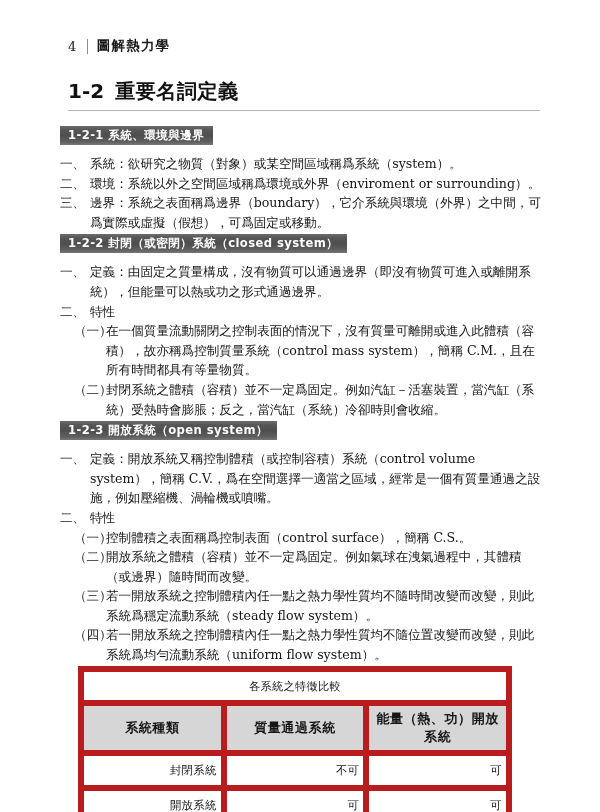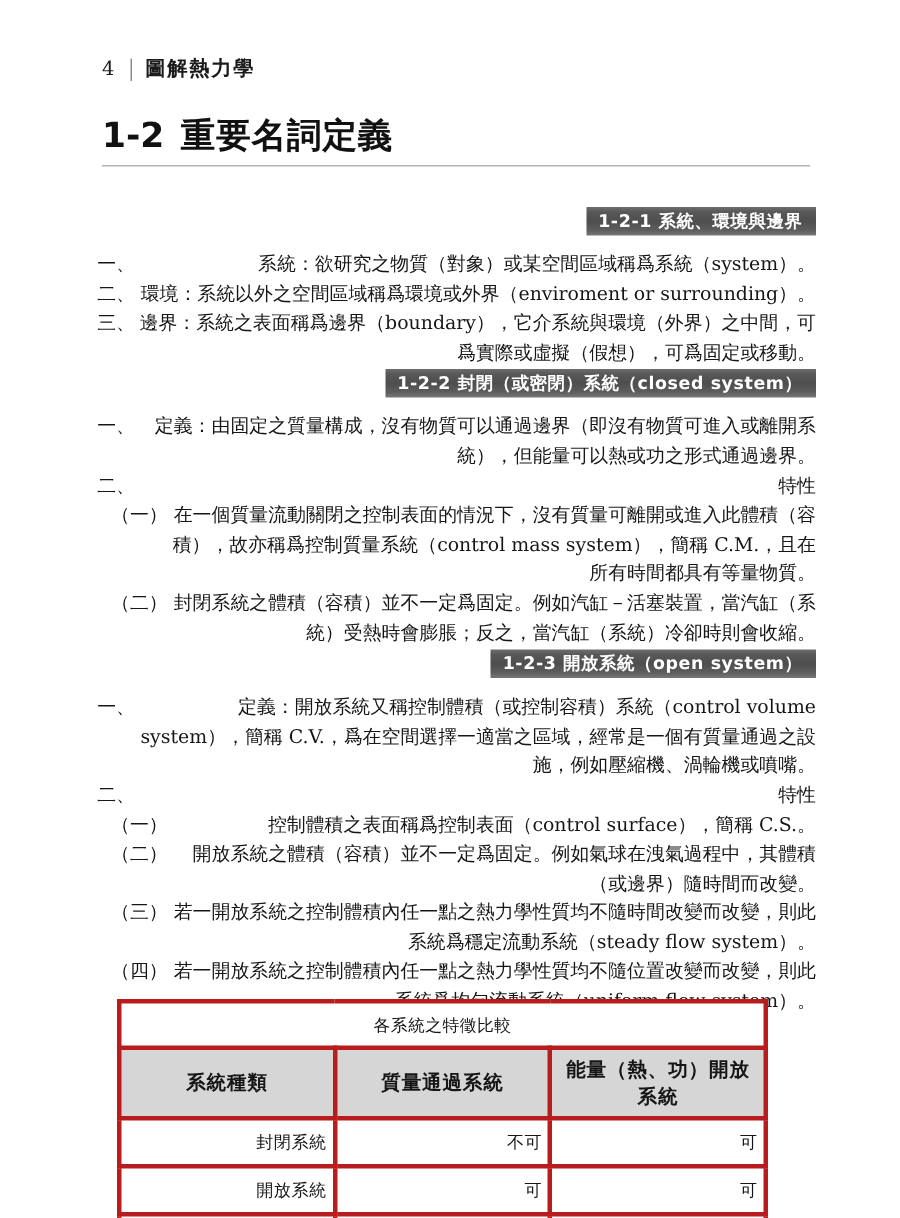--- a/index.html
+++ b/index.html
@@ -54,21 +54,21 @@
   }
 
   
   .sec-title-wrap {
     position: absolute;
     left: 68px;
     top: 76px;
     width: 472px;
   }
   .sec-title {
-    font-size: 23px;
+    font-size: 20px;
     font-weight: 700;
     color: #111111;
     letter-spacing: 0.6px;
     line-height: 30px;
     white-space: nowrap;
   }
   .sec-title .num {
     letter-spacing: 0px;
     margin-right: 11px;
   }
@@ -76,23 +76,22 @@
     margin-top: 4px;
     height: 1px;
     width: 472px;
     background: #b4b4b4;
   }
 
   
   .content {
     position: absolute;
     left: 60px;
-    top: 136px;
+    top: 124px;
     width: 484px;
-    text-align: right;
   }
 
   
   .subhead {
     display: inline-block;
     color: #ffffff;
     font-size: 11.6px;
     font-weight: 700;
     letter-spacing: 0.4px;
     line-height: 19px;
@@ -135,21 +134,21 @@
     top: 666px;
     width: 434px;
   }
   table.cmp {
     border-collapse: collapse;
     width: 434px;
     table-layout: fixed;
     font-family: "DejaVu Serif", "Liberation Serif", serif;
   }
   table.cmp td {
-    border: 3px solid #b91c1c;
+    border: 6px solid #b91c1c;
     text-align: center;
     color: #161616;
     padding: 4px;
   }
   td.caption-cell {
     height: 20px;
     font-size: 11.2px;
     letter-spacing: 0.3px;
     background: #ffffff;
   }

